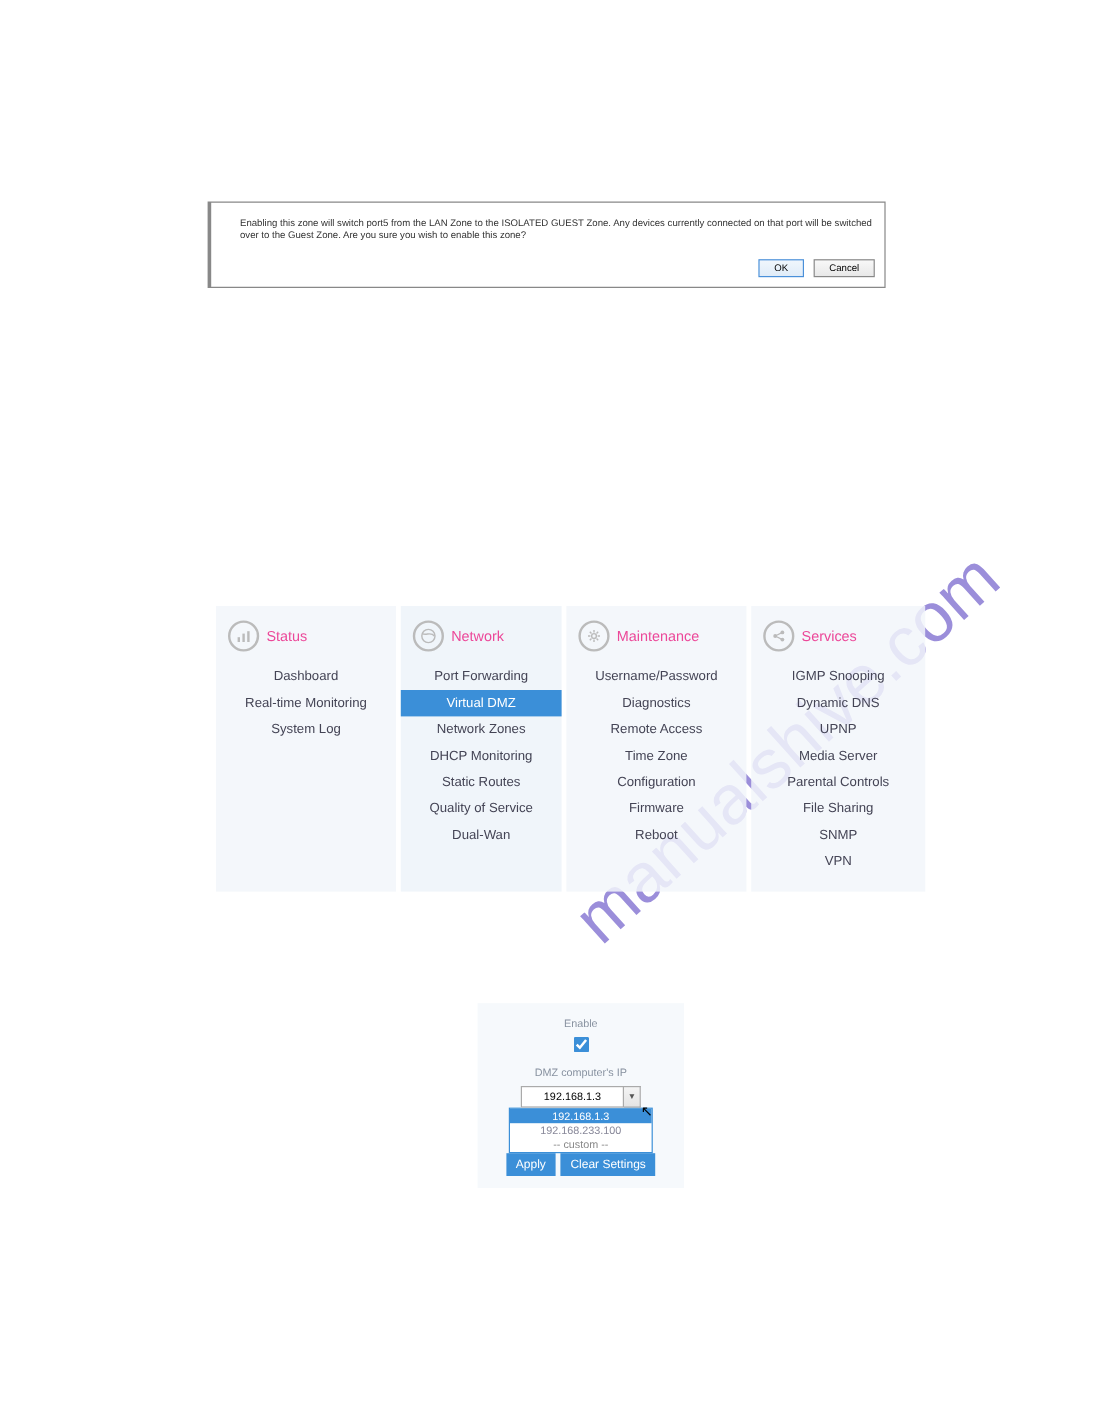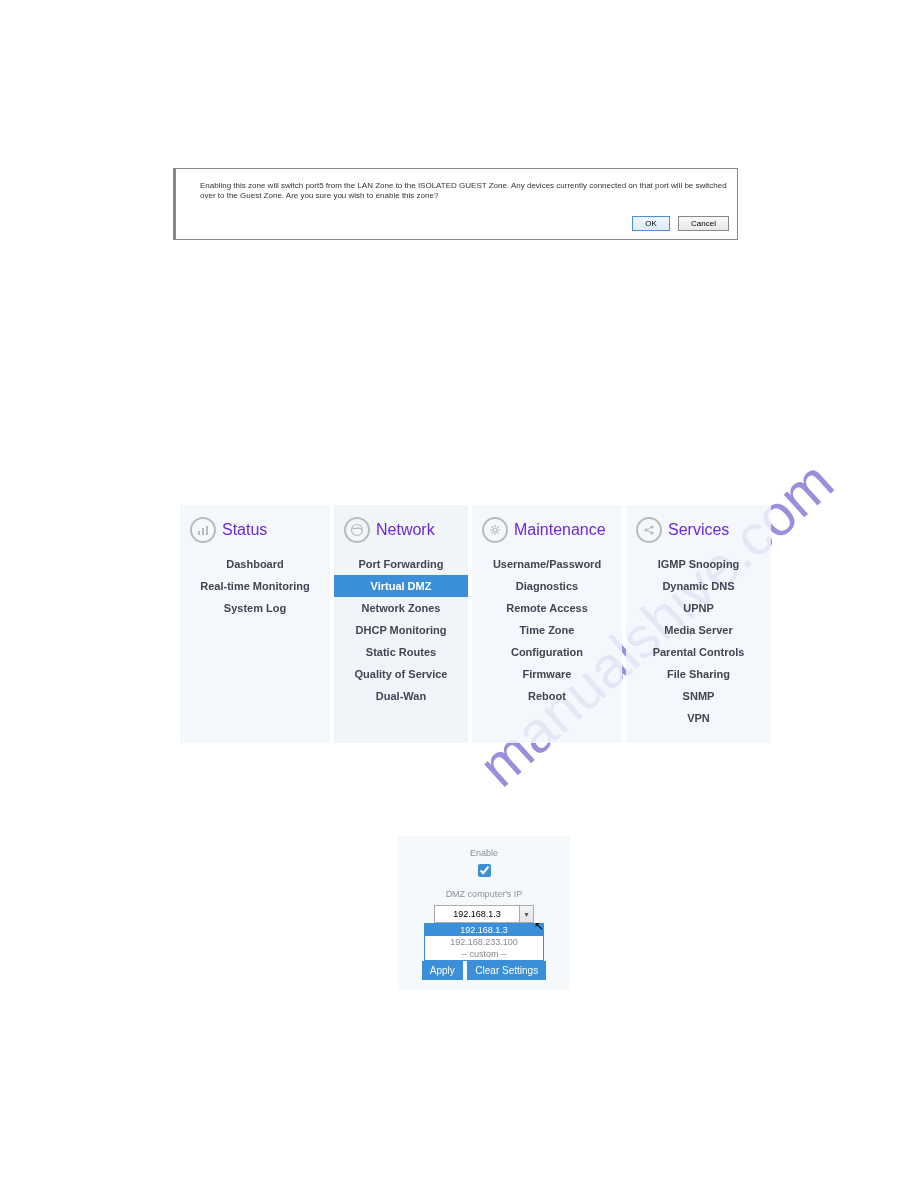--- a/index.html
+++ b/index.html
@@ -15,23 +15,23 @@
   
   .watermark { position: absolute; top: 590px; left: 430px; font-size: 58px; color: #8a7bd4; transform: rotate(-42deg); transform-origin: center; white-space: nowrap; pointer-events: none; opacity: 0.85; font-family: Arial, sans-serif; }
 
   
   .menu-grid { position: absolute; top: 505px; left: 180px; display: flex; gap: 4px; }
   .menu-col { width: 145px; background: rgba(242,246,250,0.85); padding: 8px 0 14px 0; }
   .menu-col.status { width: 150px; }
   .menu-col.network { width: 134px; background: rgba(238,244,250,0.9); }
   .menu-col.services { width: 145px; }
   .menu-col.maintenance { width: 150px; }
-  .menu-header { display: flex; align-items: center; gap: 6px; padding: 4px 10px 10px 10px; color: #6d28d9; font-size: 16px; font-weight: 300; }
+  .menu-header { display: flex; align-items: center; gap: 6px; padding: 4px 10px 10px 10px; color: #ec4899; font-size: 12px; font-weight: 300; }
   .menu-icon { width: 26px; height: 26px; border: 2px solid #bbb; border-radius: 50%; display: flex; align-items: center; justify-content: center; font-size: 12px; color: #bbb; }
-  .menu-item { text-align: center; font-size: 11px; color: #445; padding: 5px 4px; cursor: pointer; font-weight: 700; }
+  .menu-item { text-align: center; font-size: 11px; color: #445; padding: 5px 4px; cursor: pointer; font-weight: 400; }
   .menu-item.active { background: #3b8fd8; color: #fff; }
 
   
   .dmz-panel { position: absolute; top: 836px; left: 398px; width: 172px; background: rgba(245,248,252,0.9); padding: 8px 0 10px 0; text-align: center; font-size: 9px; color: #889; }
   .dmz-label { margin: 4px 0 6px 0; font-size: 9px; color: #8892a0; }
   .dmz-check { margin-bottom: 10px; }
   .dmz-check input { accent-color: #3b8fd8; }
   .dmz-select-wrap { position: relative; display: inline-block; }
   .dmz-select { display: flex; align-items: center; }
   .dmz-input { width: 86px; height: 18px; font-size: 9px; text-align: center; border: 1px solid #aaa; background: #fff; }

